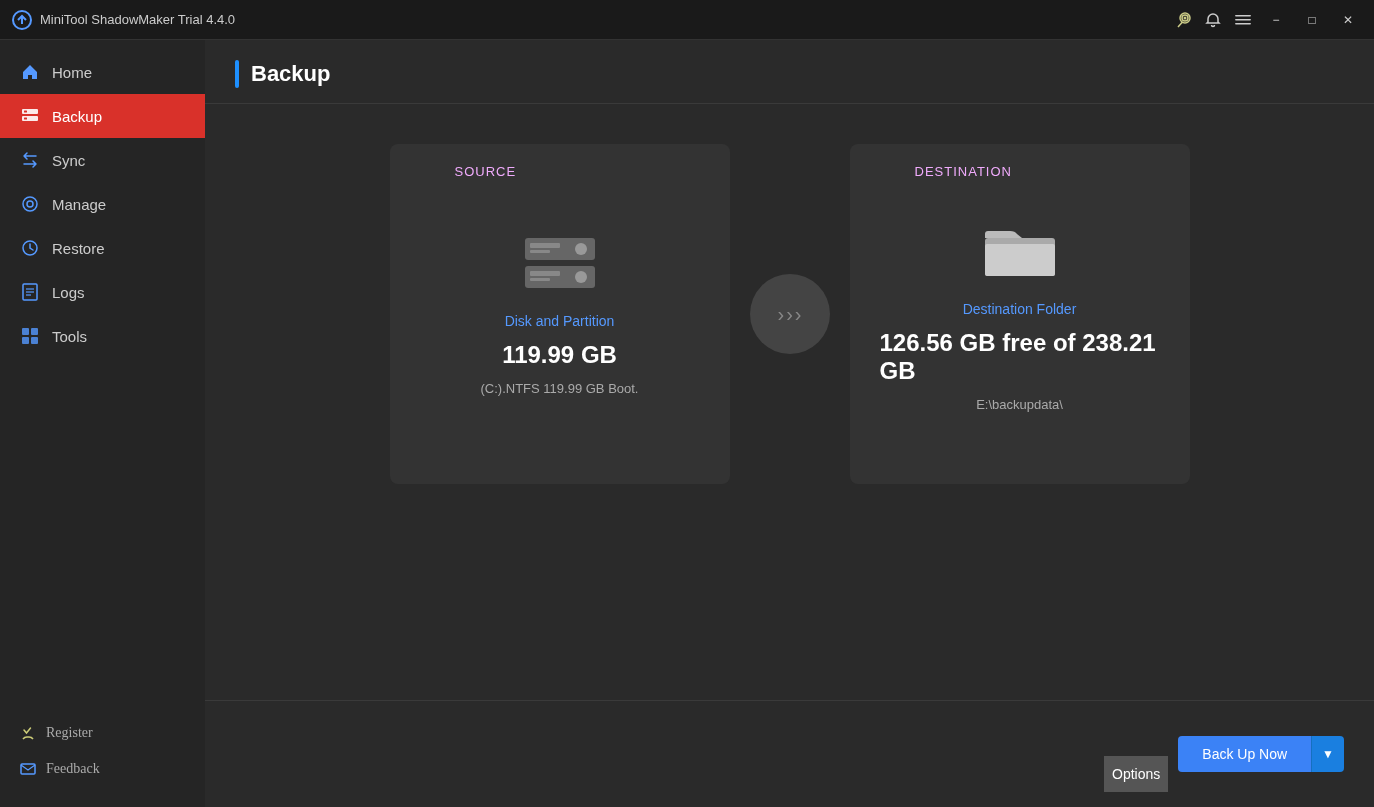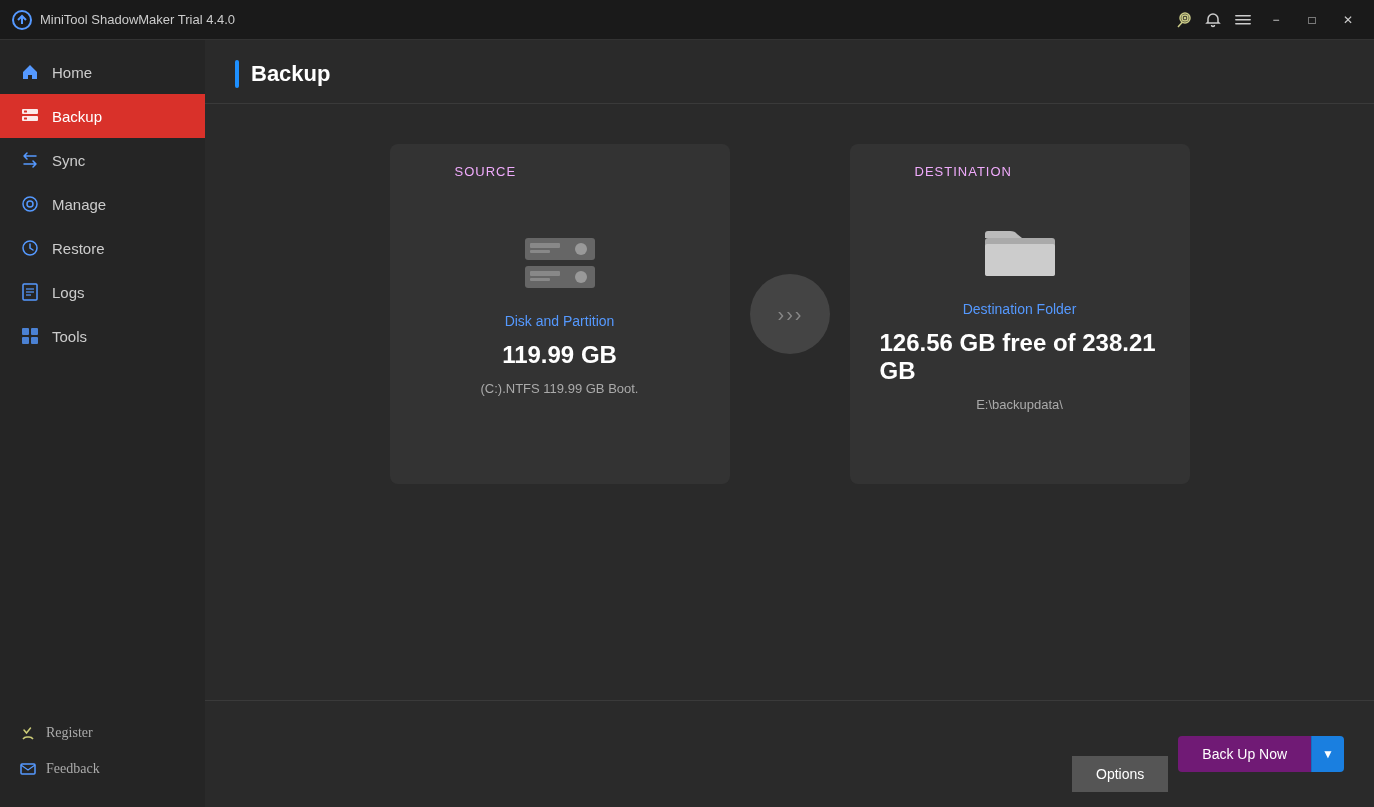--- a/index.html
+++ b/index.html
@@ -231,38 +231,38 @@
     .bottom-bar {
       display: flex;
       justify-content: flex-end;
       align-items: center;
       padding: 15px 30px;
       gap: 10px;
       border-top: 1px solid #3a3a3a;
     }
 
     .btn-options {
-      padding: 10px 24px;
+      padding: 10px 8px;
       background: #555555;
       color: #ffffff;
       border: none;
       border-radius: 0;
       font-size: 14px;
       cursor: pointer;
       margin-top: 40px;
     }
 
     .btn-backup-group {
       display: flex;
       border-radius: 4px;
       overflow: hidden;
     }
     .btn-backup-now {
       padding: 10px 24px;
-      background: #701a75;
+      background: #3b82f6;
       color: #ffffff;
       border: none;
       font-size: 14px;
       cursor: pointer;
     }
     .btn-backup-dropdown {
       padding: 10px 10px;
       background: #1a7fe0;
       color: #ffffff;
       border: none;

